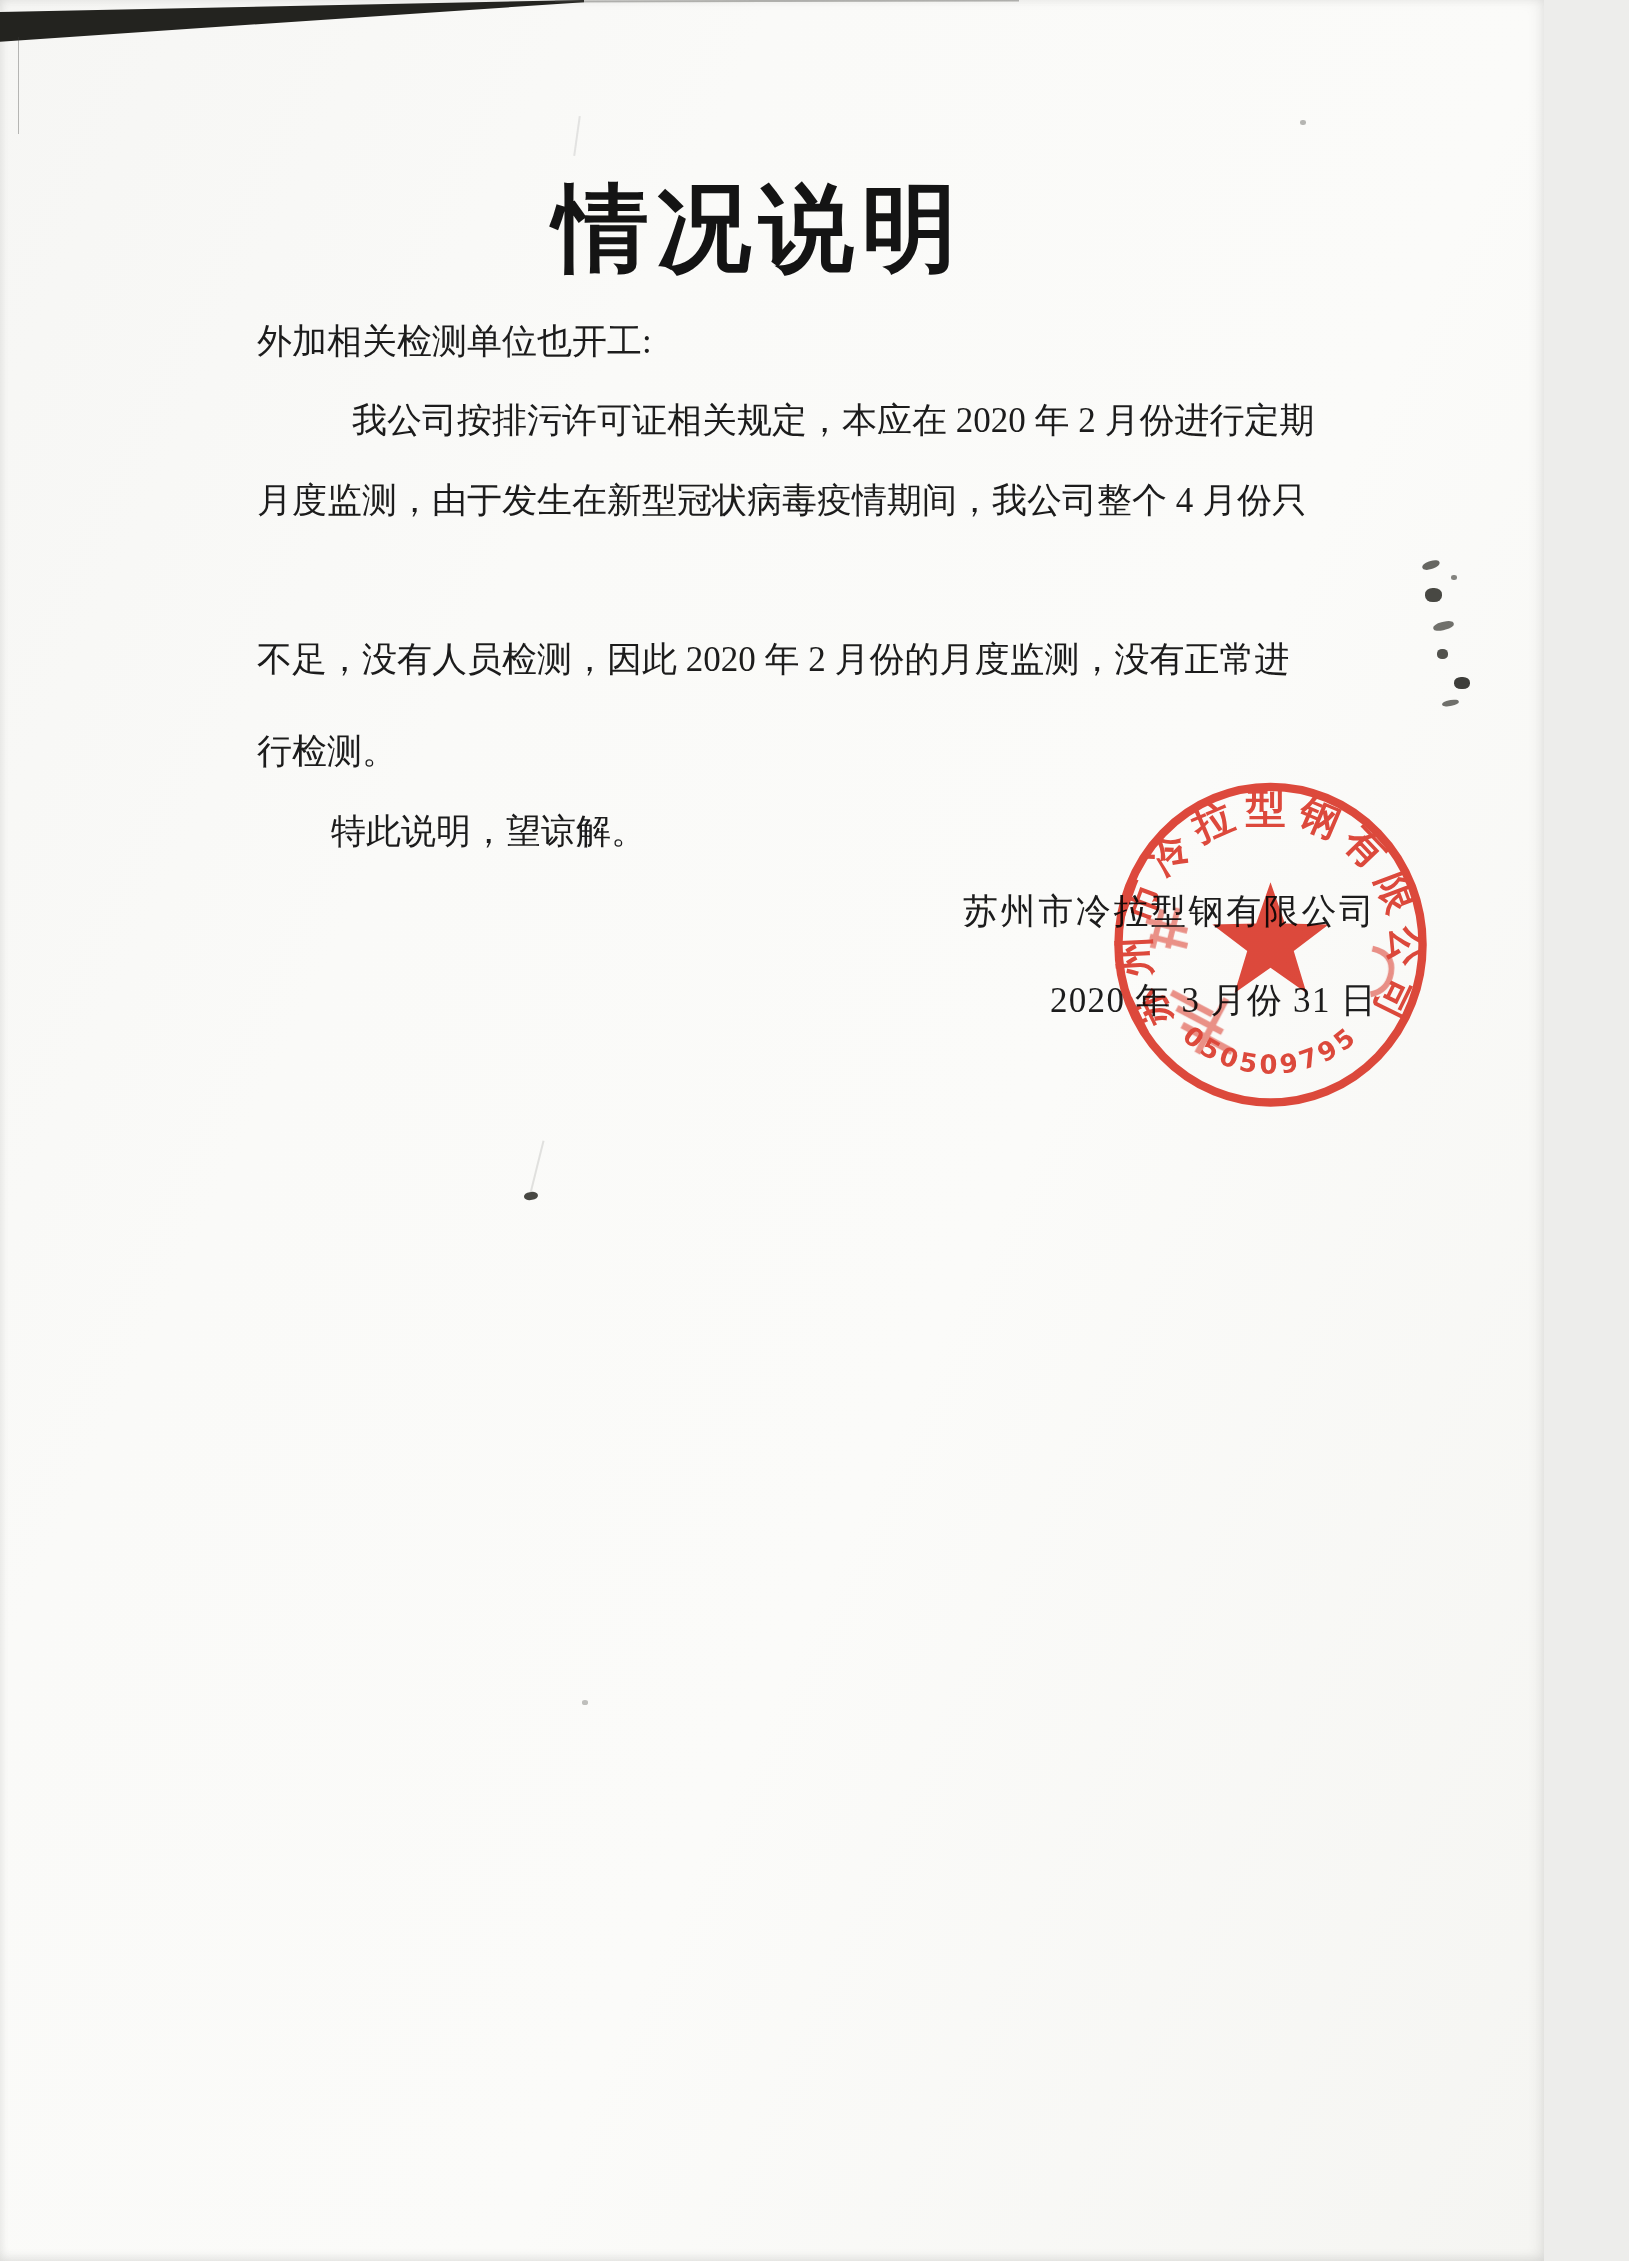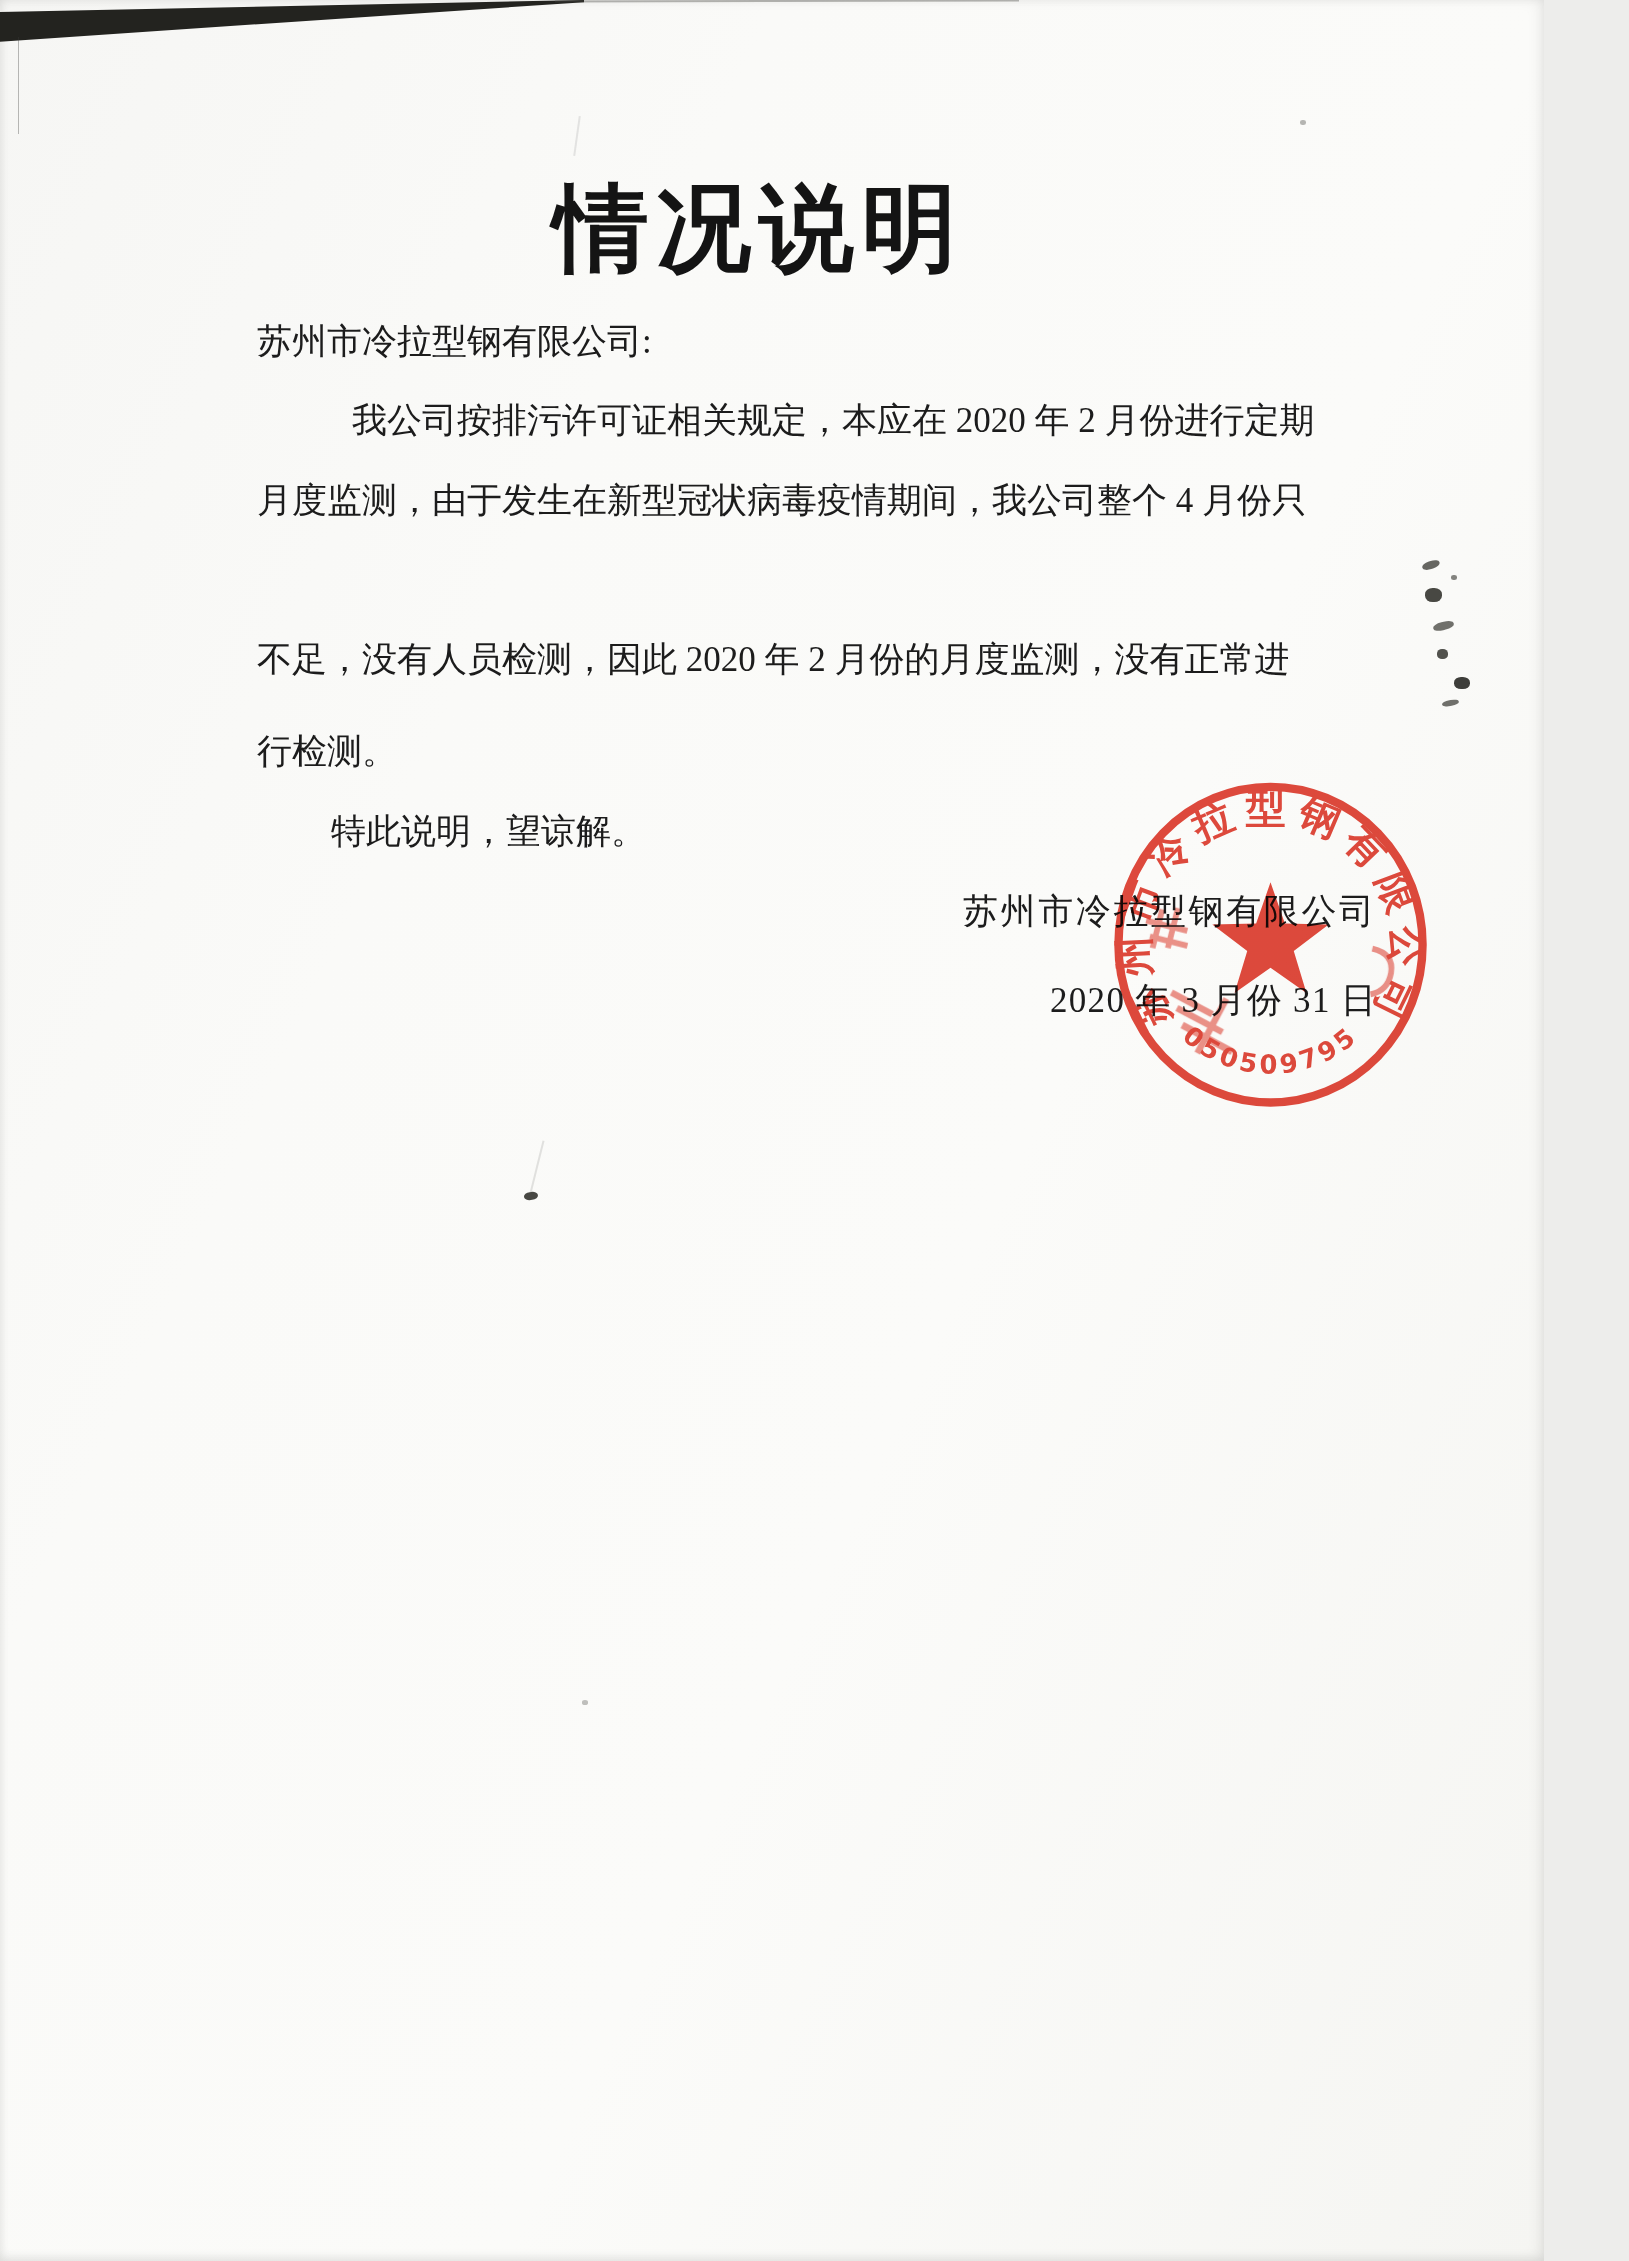--- a/index.html
+++ b/index.html
@@ -59,21 +59,21 @@
 <body>
 
 <div class="page">
 
   <div class="scan-wedge"></div>
   <div class="scan-topline"></div>
   <div class="scan-leftline"></div>
 
   <h1 class="doc-title">情况说明</h1>
 
-  <div class="txt addr">苏州市冷拉型钢有限公司:</div>
+  <div class="txt addr">外加相关检测单位也开工:</div>
   <div class="txt b0">我公司按排污许可证相关规定，本应在 2020 年 2 月份进行定期</div>
   <div class="txt b1">月度监测，由于发生在新型冠状病毒疫情期间，我公司整个 4 月份只</div>
   <div class="txt b3">不足，没有人员检测，因此 2020 年 2 月份的月度监测，没有正常进</div>
   <div class="txt b4">行检测。</div>
   <div class="txt b5">特此说明，望谅解。</div>
 
   <div class="txt sig">苏州市冷拉型钢有限公司</div>
   <div class="txt date">2020 年 3 月份 31 日</div>
 
   <div class="seal">

